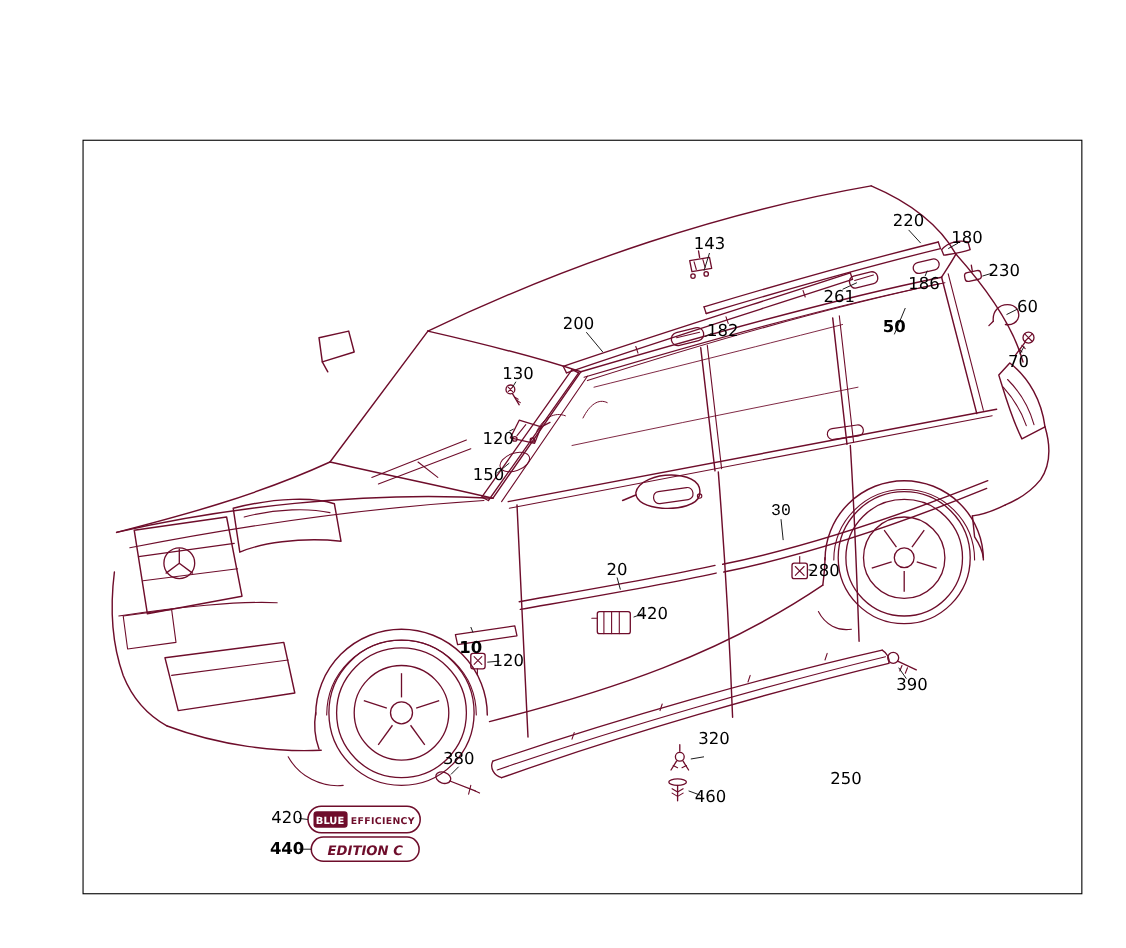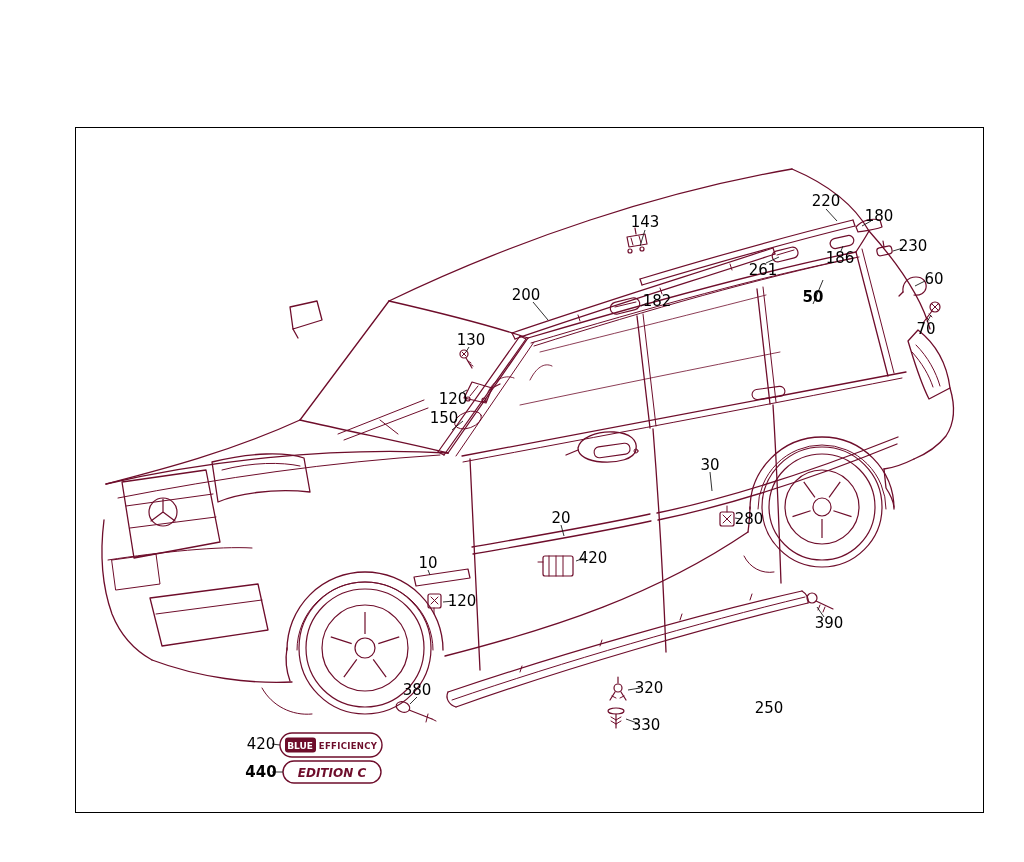--- a/index.html
+++ b/index.html
@@ -321,28 +321,28 @@
       <span class="part-label" style="left: 913px; top: 246px;">230</span>
       <span class="part-label" style="left: 763px; top: 270px;">261</span>
       <span class="part-label" style="left: 840px; top: 258px;">186</span>
       <span class="part-label" style="left: 934px; top: 279px;">60</span>
       <span class="part-label" style="left: 526px; top: 295px;">200</span>
       <span class="part-label" style="left: 657px; top: 301px;">182</span>
       <span class="part-label" style="left: 813px; top: 297px; font-weight: bold;">50</span>
       <span class="part-label" style="left: 926px; top: 329px;">70</span>
       <span class="part-label" style="left: 471px; top: 340px;">130</span>
       <span class="part-label" style="left: 453px; top: 399px; text-align: center;">120</span>
-      <span class="part-label" style="left: 444px; top: 418px; text-align: center;">150</span>
-      <span class="part-label" style="left: 710px; top: 465px;">30</span>
+      <span class="part-label" style="left: 444px; top: 432px; text-align: center;">150</span>
+      <span class="part-label" style="left: 710px; top: 465px; font-family: Liberation Mono, monospace;">30</span>
       <span class="part-label" style="left: 561px; top: 518px;">20</span>
       <span class="part-label" style="left: 749px; top: 519px;">280</span>
       <span class="part-label" style="left: 593px; top: 558px;">420</span>
-      <span class="part-label" style="left: 428px; top: 563px;">10</span>
+      <span class="part-label" style="left: 428px; top: 589px; font-weight: bold;">10</span>
       <span class="part-label" style="left: 462px; top: 601px;">120</span>
       <span class="part-label" style="left: 829px; top: 623px;">390</span>
       <span class="part-label" style="left: 769px; top: 680px; margin-top: 28px;">250</span>
       <span class="part-label" style="left: 417px; top: 690px;">380</span>
-      <span class="part-label" style="left: 649px; top: 688px;">320</span>
-      <span class="part-label" style="left: 646px; top: 725px;">330</span>
+      <span class="part-label" style="left: 649px; top: 672px;">320</span>
+      <span class="part-label" style="left: 646px; top: 725px;">460</span>
       <span class="part-label" style="left: 261px; top: 744px;">420</span>
       <span class="part-label" style="left: 261px; top: 772px; font-weight: bold;">440</span>
     </div>
 </div>
 
 </body></html>

